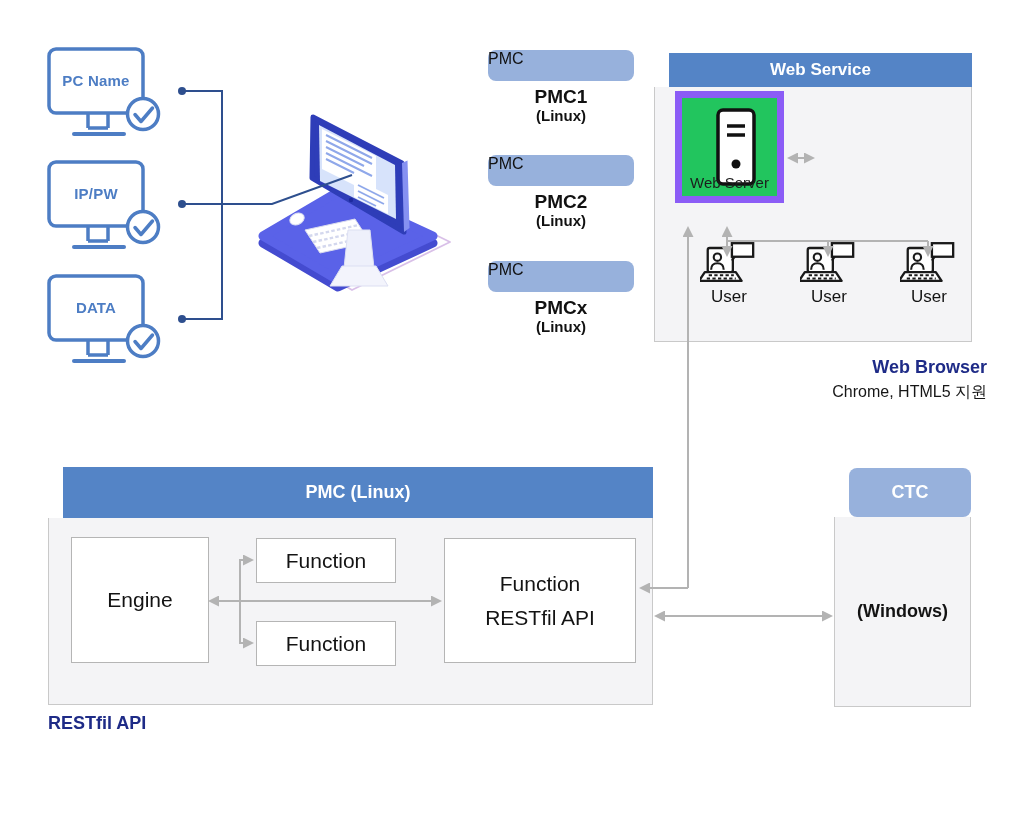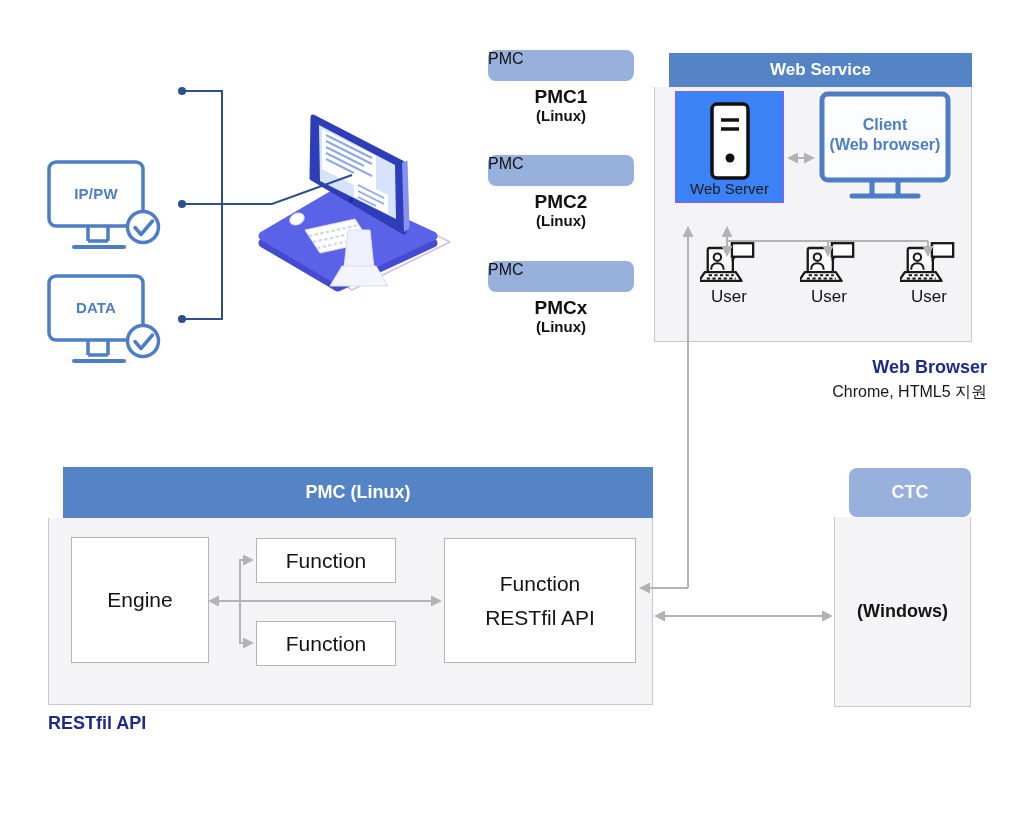--- a/index.html
+++ b/index.html
@@ -25,21 +25,21 @@
   .pmc-card{position:absolute;left:488px;width:146px;height:84px;}
   .pmc-card .hdr{height:31px;font-size:16px;}
   .pmc-card .body{height:53px;text-align:center;padding-top:5px;}
   .pmc-card .nm{font-size:19px;font-weight:700;line-height:21px;color:#111;}
   .pmc-card .os{font-size:15px;font-weight:700;line-height:17px;color:#111;}
 
   
   #ws-panel{left:654px;top:53px;width:318px;height:289px;}
   #ws-panel .hdr{height:34px;font-size:17px;}
   #ws-panel .body{height:255px;}
-  #ws-server-box{position:absolute;left:20px;top:4px;width:109px;height:112px;background:#3b82f6;border:1px solid #8b5cf6;}
+  #ws-server-box{position:absolute;left:20px;top:4px;width:109px;height:112px;background:#22c55e;border:7px solid #8b5cf6;}
   #ws-server-label{position:absolute;left:0;bottom:5px;width:100%;text-align:center;font-size:15px;color:#1c1c1c;}
   #ws-client{position:absolute;left:164px;top:4px;width:132px;height:112px;}
   #ws-client-text{position:absolute;left:6px;top:24px;width:120px;text-align:center;
                   font-size:16px;font-weight:700;color:#4d7dc4;line-height:20px;}
   .user{position:absolute;top:154px;width:64px;text-align:center;}
   .user .u-label{font-size:17px;color:#141414;margin-top:1px;}
 
   
   #wb-note{position:absolute;right:34px;top:357px;text-align:right;}
   #wb-note .t1{font-size:18px;font-weight:700;color:#1e2b87;}
@@ -87,20 +87,26 @@
         <path d="M11.5,29.5 Q11.5,22.8 18,22.8 Q24.5,22.8 24.5,29.5" fill="none" stroke="#1a1a1a" stroke-width="2.2"></path>
         <rect x="33" y="2" width="22" height="14" fill="#ffffff" stroke="#1a1a1a" stroke-width="2.4"></rect>
         <path d="M36,16 L33,20" stroke="#1a1a1a" stroke-width="2.2"></path>
         <path d="M5,32 L37,32 L43,41 L-1,41 Z" fill="#ffffff" stroke="#1a1a1a" stroke-width="2.4" stroke-linejoin="round"></path>
         <path d="M9,35.2 H35" stroke="#1a1a1a" stroke-width="2" stroke-dasharray="3.4 2.4"></path>
         <path d="M7,38.6 H37" stroke="#1a1a1a" stroke-width="2" stroke-dasharray="3.4 2.4"></path>
       </symbol>
     </defs>
   </svg>
 
+  <div class="src-mon" style="left:44px;top:44px">
+    <svg width="118" height="106">
+        <use href="#sym-monitor"></use>
+      </svg>
+    <div class="src-label">PC Name</div>
+  </div>
   <div class="src-mon" style="left:44px;top:157px">
     <svg width="118" height="106">
         <use href="#sym-monitor"></use>
       </svg>
     <div class="src-label">IP/PW</div>
   </div>
   <div class="src-mon" style="left:44px;top:271px">
     <svg width="118" height="106">
         <use href="#sym-monitor"></use>
       </svg>
@@ -169,31 +175,20 @@
   <div class="panel" id="ws-panel">
     <div class="hdr hdr-dark">Web Service</div>
     <div class="body">
       <div id="ws-server-box">
         <svg class="abs" style="left:34px;top:10px" width="40" height="78" viewBox="0 0 40 78">
           <rect x="2" y="2" width="36" height="74" rx="5" fill="#ffffff" stroke="#111111" stroke-width="3.5"></rect>
           <path d="M11,18 H29 M11,27 H29" stroke="#111111" stroke-width="3.5"></path>
           <circle cx="20" cy="56" r="4.5" fill="#111111"></circle>
         </svg>
         <div id="ws-server-label">Web Server</div>
-      </div>
-      <div id="ws-client">
-        <svg width="132" height="112" viewBox="0 0 132 112">
-          <rect x="3" y="3" width="126" height="86" rx="6" fill="#fcfdff" stroke="#4d7dc4" stroke-width="5"></rect>
-          <path d="M53,89 V103 M79,89 V103" stroke="#4d7dc4" stroke-width="5"></path>
-          <path d="M33,105 H99" stroke="#4d7dc4" stroke-width="5" stroke-linecap="round"></path>
-        </svg>
-        <div id="ws-client-text">
-          <div>Client</div>
-          <div>(Web browser)</div>
-        </div>
       </div>
       <div class="user" style="left:42px">
         <svg style="margin:0 auto" width="58" height="45" viewBox="0 0 60 46">
             <use href="#sym-user"></use>
           </svg>
         <div class="u-label">User</div>
       </div>
       <div class="user" style="left:142px">
         <svg style="margin:0 auto" width="58" height="45" viewBox="0 0 60 46">
             <use href="#sym-user"></use>

